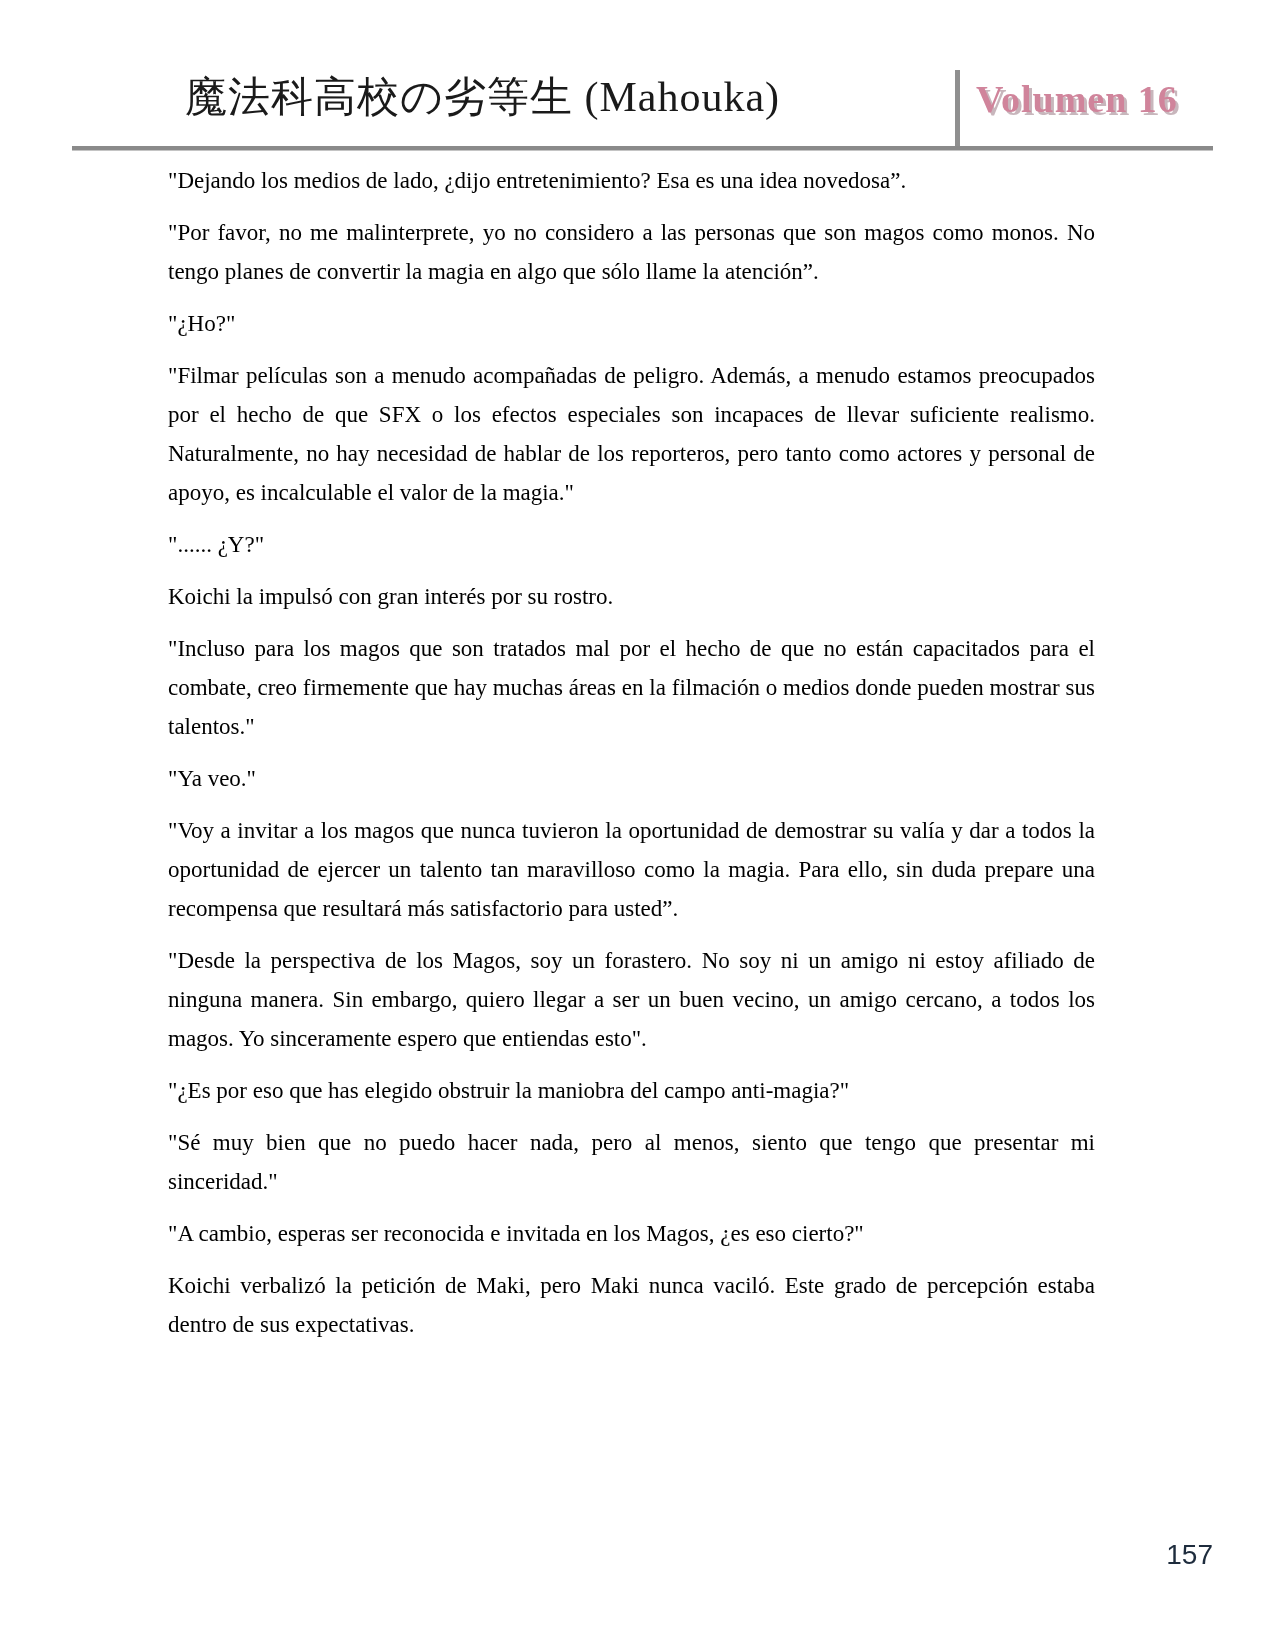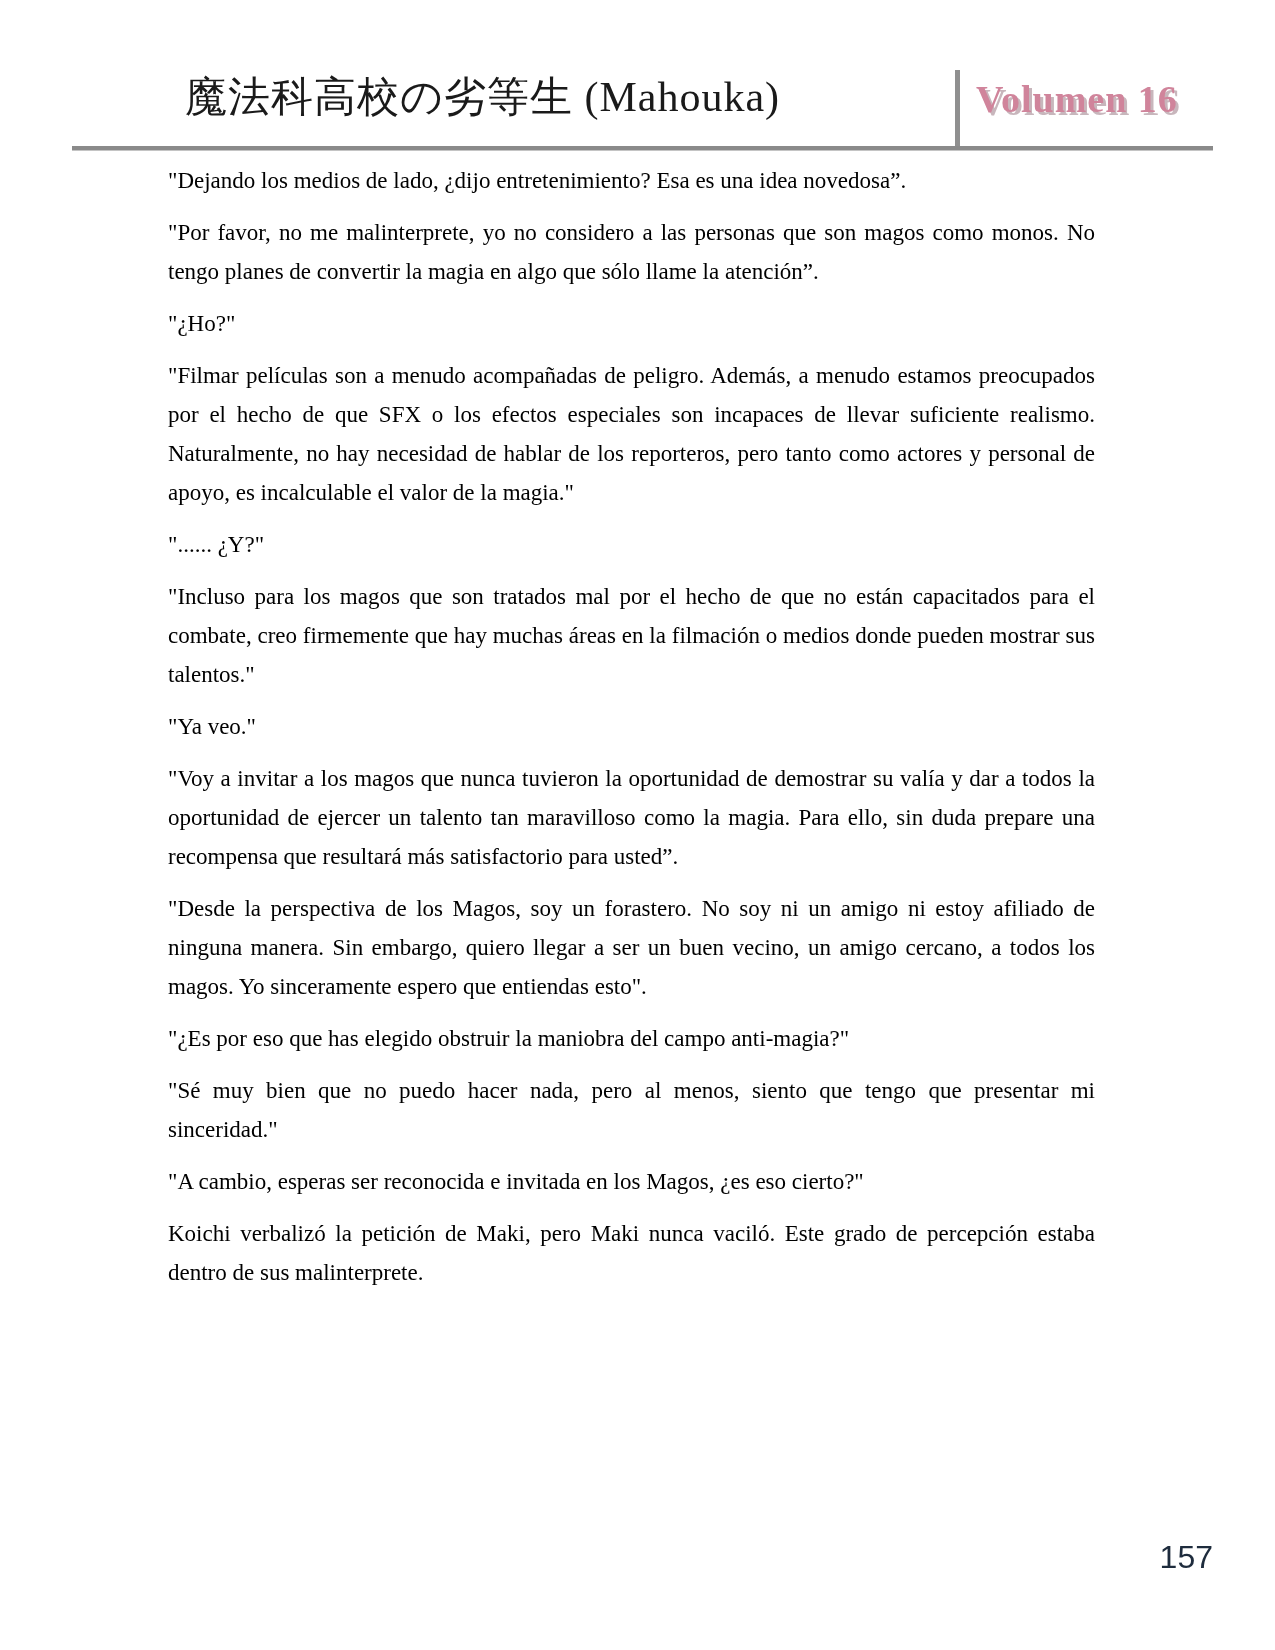--- a/index.html
+++ b/index.html
@@ -69,21 +69,21 @@
     text-align: justify;
     margin: 0 0 13px 0;
     color: #000000;
   }
   
   .page-number {
     position: absolute;
     right: 62px;
     top: 1541px;
     font-family: "Liberation Sans", sans-serif;
-    font-size: 32px;
+    font-size: 28px;
     color: #1e2c3d;
     line-height: 1;
   }
 </style>
 </head>
 <body>
 
 <div class="page">
 
   <header>
@@ -92,27 +92,28 @@
     <div class="volume-label">Volumen 16</div>
     <div class="header-rule"></div>
   </header>
 
   <main class="body-text">
       <p>"Dejando los medios de lado, ¿dijo entretenimiento? Esa es una idea novedosa”.</p>
       <p>"Por favor, no me malinterprete, yo no considero a las personas que son magos como monos. No tengo planes de convertir la magia en algo que sólo llame la atención”.</p>
       <p>"¿Ho?"</p>
       <p>"Filmar películas son a menudo acompañadas de peligro. Además, a menudo estamos preocupados por el hecho de que SFX o los efectos especiales son incapaces de llevar suficiente realismo. Naturalmente, no hay necesidad de hablar de los reporteros, pero tanto como actores y personal de apoyo, es incalculable el valor de la magia."</p>
       <p>"...... ¿Y?"</p>
+      <p>Koichi la impulsó con gran interés por su rostro.</p>
       <p>"Incluso para los magos que son tratados mal por el hecho de que no están capacitados para el combate, creo firmemente que hay muchas áreas en la filmación o medios donde pueden mostrar sus talentos."</p>
       <p>"Ya veo."</p>
       <p>"Voy a invitar a los magos que nunca tuvieron la oportunidad de demostrar su valía y dar a todos la oportunidad de ejercer un talento tan maravilloso como la magia. Para ello, sin duda prepare una recompensa que resultará más satisfactorio para usted”.</p>
       <p>"Desde la perspectiva de los Magos, soy un forastero. No soy ni un amigo ni estoy afiliado de ninguna manera. Sin embargo, quiero llegar a ser un buen vecino, un amigo cercano, a todos los magos. Yo sinceramente espero que entiendas esto".</p>
       <p>"¿Es por eso que has elegido obstruir la maniobra del campo anti-magia?"</p>
       <p>"Sé muy bien que no puedo hacer nada, pero al menos, siento que tengo que presentar mi sinceridad."</p>
       <p>"A cambio, esperas ser reconocida e invitada en los Magos, ¿es eso cierto?"</p>
-      <p>Koichi verbalizó la petición de Maki, pero Maki nunca vaciló. Este grado de percepción estaba dentro de sus malinterprete.</p>
+      <p>Koichi verbalizó la petición de Maki, pero Maki nunca vaciló. Este grado de percepción estaba dentro de sus expectativas.</p>
     </main>
 
   <footer>
     <div class="page-number">157</div>
   </footer>
 
 </div>
 
 </body></html>

